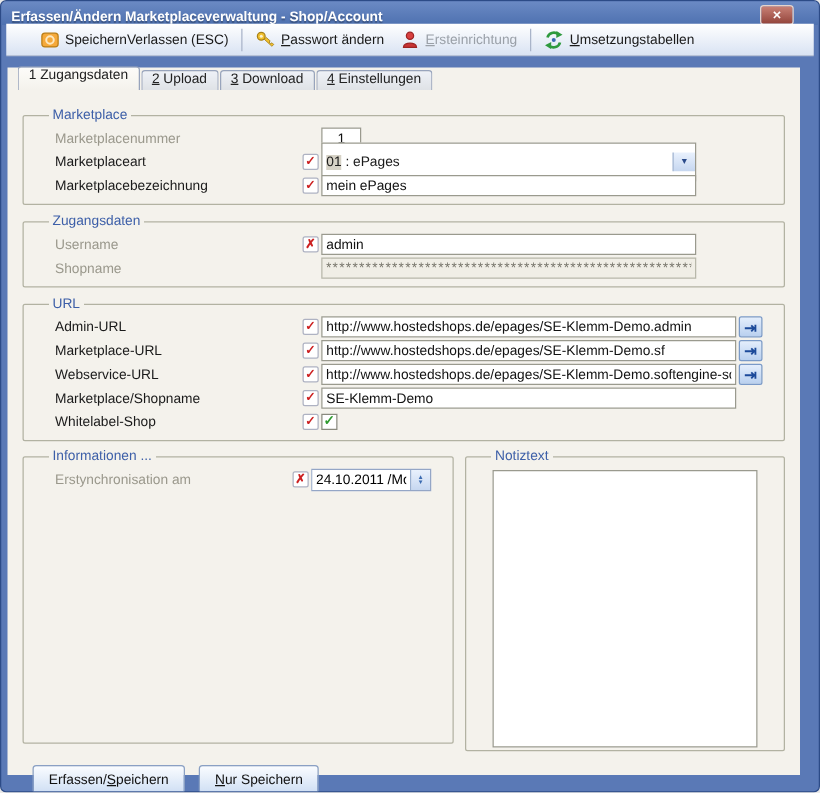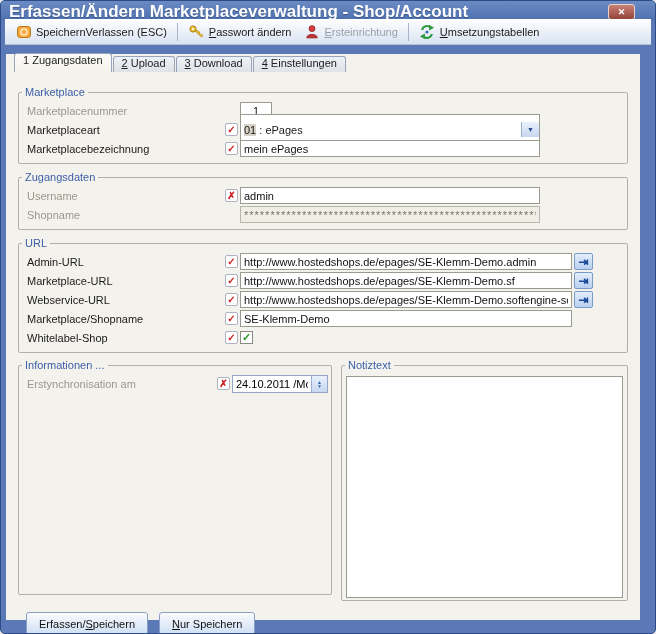--- a/index.html
+++ b/index.html
@@ -1,39 +1,39 @@
 <!DOCTYPE html>
 <html><head>
 <meta charset="utf-8">
 <style>
   html,body { margin:0; padding:0; background:#e8e8e8; }
   body { width:656px; height:634px; position:relative; font-family:"Liberation Sans", sans-serif; font-size:11px; color:#1a1a1a; }
   .window { position:absolute; inset:0; background:#5a79b6; border:1px solid #2c4b87; border-radius:5px; overflow:hidden; box-sizing:border-box; }
-  .titlebar { height:18px; display:flex; align-items:flex-start; padding:1px 8px 0; color:#ffffff; font-weight:bold; font-size:17px;
+  .titlebar { height:18px; display:flex; align-items:flex-end; padding:1px 8px 0; color:#ffffff; font-weight:bold; font-size:11px;
               background:linear-gradient(#6b8ac4,#4e71b0); text-shadow:0 1px 1px rgba(0,0,0,.3); }
   .close-btn { position:absolute; top:3px; right:20px; width:25px; height:14px; border:1px solid #e6d4cc; border-radius:3px;
                background:linear-gradient(#c98176,#93443b); color:#fff; font-size:9px; font-weight:bold;
                display:flex; align-items:center; justify-content:center; cursor:default; line-height:1; }
   .toolbar { position:absolute; left:4px; right:4px; top:18px; height:26px; box-sizing:border-box;
              background:linear-gradient(#ffffff,#d9e3f3); border-bottom:1px solid #b6c1d6;
-             display:flex; align-items:center; padding:0 4px; }
+             display:flex; align-items:center; padding:0 20px; }
   .tbtn { display:flex; align-items:center; gap:4px; padding:2px 6px; border-radius:3px; white-space:nowrap; }
   .tbtn.disabled { color:#9aa0a8; }
   .tsep { width:1px; height:18px; background:#a9b4c9; margin:0 4px; }
   .ticon { width:17px; height:16px; display:inline-flex; align-items:center; justify-content:center; }
   .panel { position:absolute; left:5px; right:15px; top:53px; bottom:13px; background:#f4f2ec; box-sizing:border-box; }
 
   .tabs { display:flex; align-items:flex-end; height:18px; padding-left:8px; }
   .tab { display:flex; height:15px; padding:0 8px; margin-right:1px;
          background:linear-gradient(#eef1f7,#dfe2e6); border:1px solid #98a4bc; border-bottom:none;
          border-radius:3px 3px 0 0; color:#222; }
   .tab.active { height:18px; background:linear-gradient(#fdfcf9,#f4f2ec); font-weight:normal; }
   .u { text-decoration:underline; }
 
-  fieldset { border:1px solid #b2b2a2; border-radius:2px; margin:0 12px; padding:3px 0 5px; }
+  fieldset { border:1px solid #b2b2a2; border-radius:2px; margin:0 12px; padding:3px 17px 5px; }
   legend { color:#3d5fa8; padding:0 3px; margin-left:3px; font-size:11px; }
   fieldset.mt15 { margin-top:14px; }
   fieldset.mt8 { margin-top:7px; }
 
   .row { display:flex; align-items:center; height:19px; padding-left:8px; }
   .lbl { width:198px; color:#1a1a1a; }
   .lbl.dis { color:#9a988c; }
   .spacer13 { width:15px; }
   .mini { width:13px; height:13px; margin-right:2px; box-sizing:border-box; background:#fff; border:1px solid #aeb2c2;
           border-radius:2px; display:flex; align-items:center; justify-content:center;

